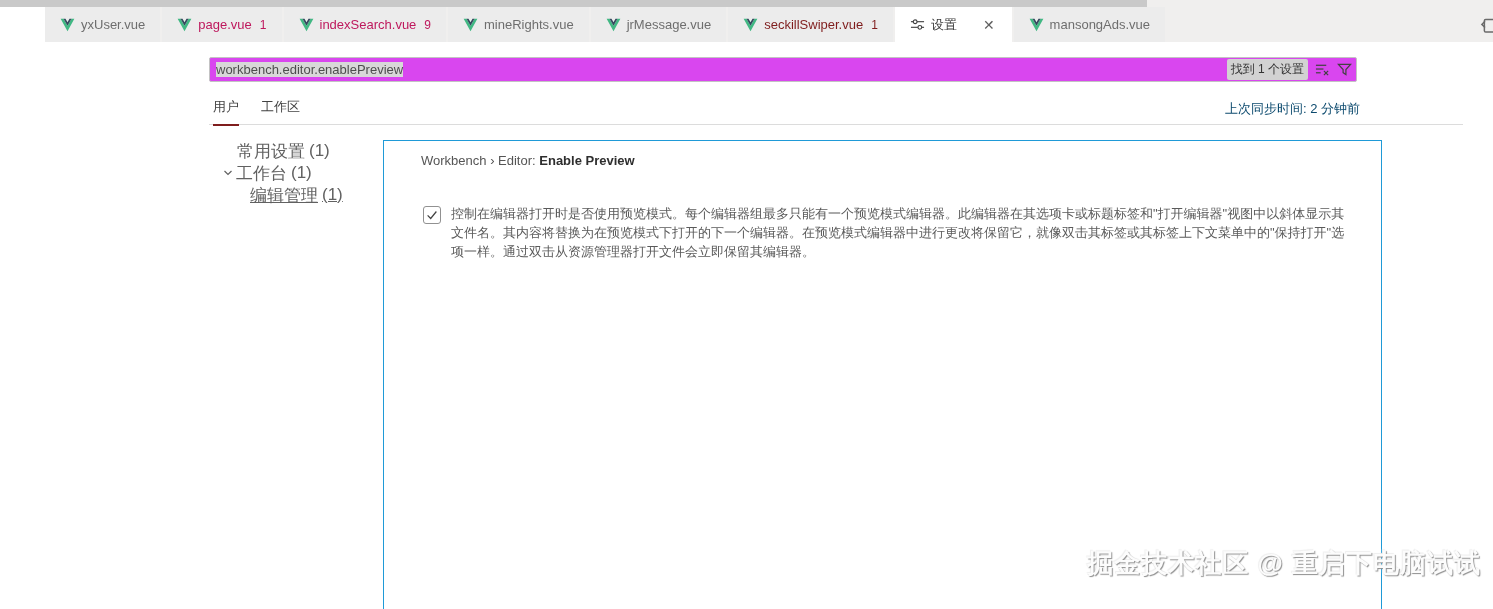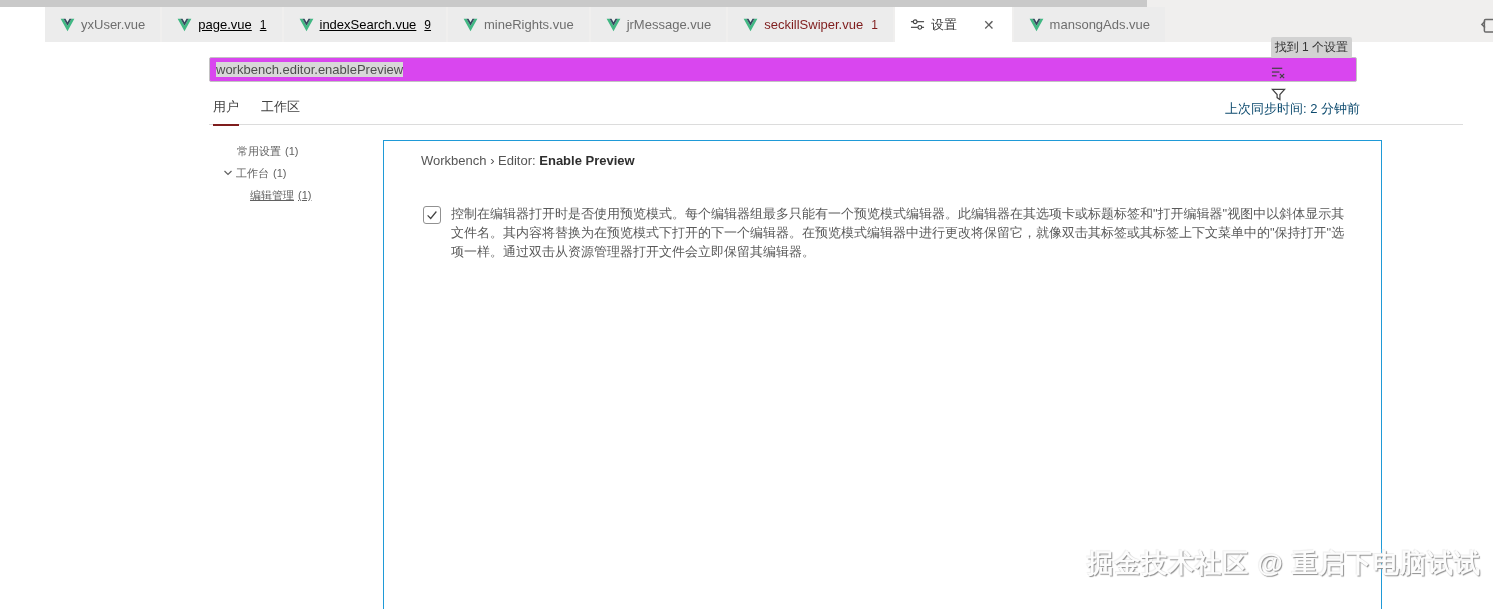--- a/index.html
+++ b/index.html
@@ -7,48 +7,48 @@
   body { font-family:"Liberation Sans","DejaVu Sans",sans-serif; background:#ffffff; position:relative; }
 
   .screen { position:absolute; inset:0; }
 
   
   .top-strip { position:absolute; left:0; top:0; width:1147px; height:7px; background:#c9c9c9; z-index:6; }
   .tab-bar { position:absolute; left:0; top:0; width:100%; height:42px; background:#f0efee; display:flex; align-items:flex-end;margin-left:45px; }
   .tab { height:35px; display:flex; align-items:center; gap:6px; padding:0 15px; background:#ececec; margin-right:2px;
          font-size:13px; color:#6e6e6e; cursor:pointer; white-space:nowrap; }
   .tab.active { background:#ffffff; color:#3b3b3b; }
-  .tab.error .tab-label, .tab.error .tab-badge { color:#000000;text-decoration:underline; }
+  .tab.error .tab-label, .tab.error .tab-badge { color:#be185d; }
   .tab.warning .tab-label, .tab.warning .tab-badge { color:#7f1d1d; }
   .tab-badge { font-size:12px; margin-left:2px; }
   .vue-icon svg { display:block; width:15px; height:14px; }
   .sliders-icon svg { display:block; width:15px; height:15px; }
   .tab-close { margin-left:18px; font-size:14px; color:#5f5f5f; line-height:1; padding:2px; }
   .editor-action { position:absolute; top:15px; right:-7px; width:20px; height:18px; color:#6a6a6a; z-index:7; }
 
   
   .settings-editor { position:absolute; top:42px; left:0; right:0; bottom:0; background:#fff; }
 
   .search-input { position:absolute; left:209px; top:15px; width:1148px; height:25px; border:1px solid #c3c3c3;
                   border-radius:2px; background:#d946ef; display:flex; align-items:center; padding:0 4px 0 6px; }
   .search-value { flex:1; font-size:13px; color:#4d4d4d; overflow:hidden; white-space:nowrap; }
   .search-value .sel { background:#d8d8d8; padding:1px 0; }
-  .search-controls { display:flex; gap:7px;flex-direction:column; }
+  .search-controls { display:flex; align-items:center; gap:7px; }
   .result-badge { background:#d2d2d2; color:#333; font-size:12px; padding:2px 4px; border-radius:2px; white-space:nowrap; }
   .mini-icon svg { display:block; width:15px; height:15px; }
 
   .scope-row { position:absolute; left:0; top:53px; right:0; height:30px; }
   .scope-row .rule { position:absolute; left:209px; right:30px; bottom:0; border-bottom:1px solid #dcdcdc; }
   .scope-tabs { position:absolute; left:213px; top:3px; display:flex; gap:22px; }
   .scope-tab { font-size:13px; color:#424242; padding-bottom:8px; cursor:pointer; }
   .scope-tab.active { border-bottom:2px solid #7f1d1d; font-weight:400; }
   .sync-status { position:absolute; right:133px; top:5px; font-size:13px; color:#0c4a6e; }
 
   
-  .toc { position:absolute; left:200px; top:98px; width:180px; font-size:11px; color:#616161; }
+  .toc { position:absolute; left:200px; top:98px; width:180px; font-size:17px; color:#616161; }
   .toc-item { height:22px; display:flex; align-items:center; cursor:pointer; }
   .toc-item .twist { width:16px; height:16px; display:inline-flex; align-items:center; justify-content:center; color:#616161; }
   .toc-item.lvl1 { padding-left:37px; }
   .toc-item.lvl0 { padding-left:20px; }
   .toc-item.lvl2 { padding-left:50px;text-decoration:underline; }
   .toc-count { margin-left:4px; }
 
   
   .content-panel { position:absolute; left:383px; top:98px; width:999px; bottom:-2px; border:1px solid #1f9ad7; background:#fff; }
   .setting-title { margin:12px 0 5px 37px; font-size:13px; color:#555; }

